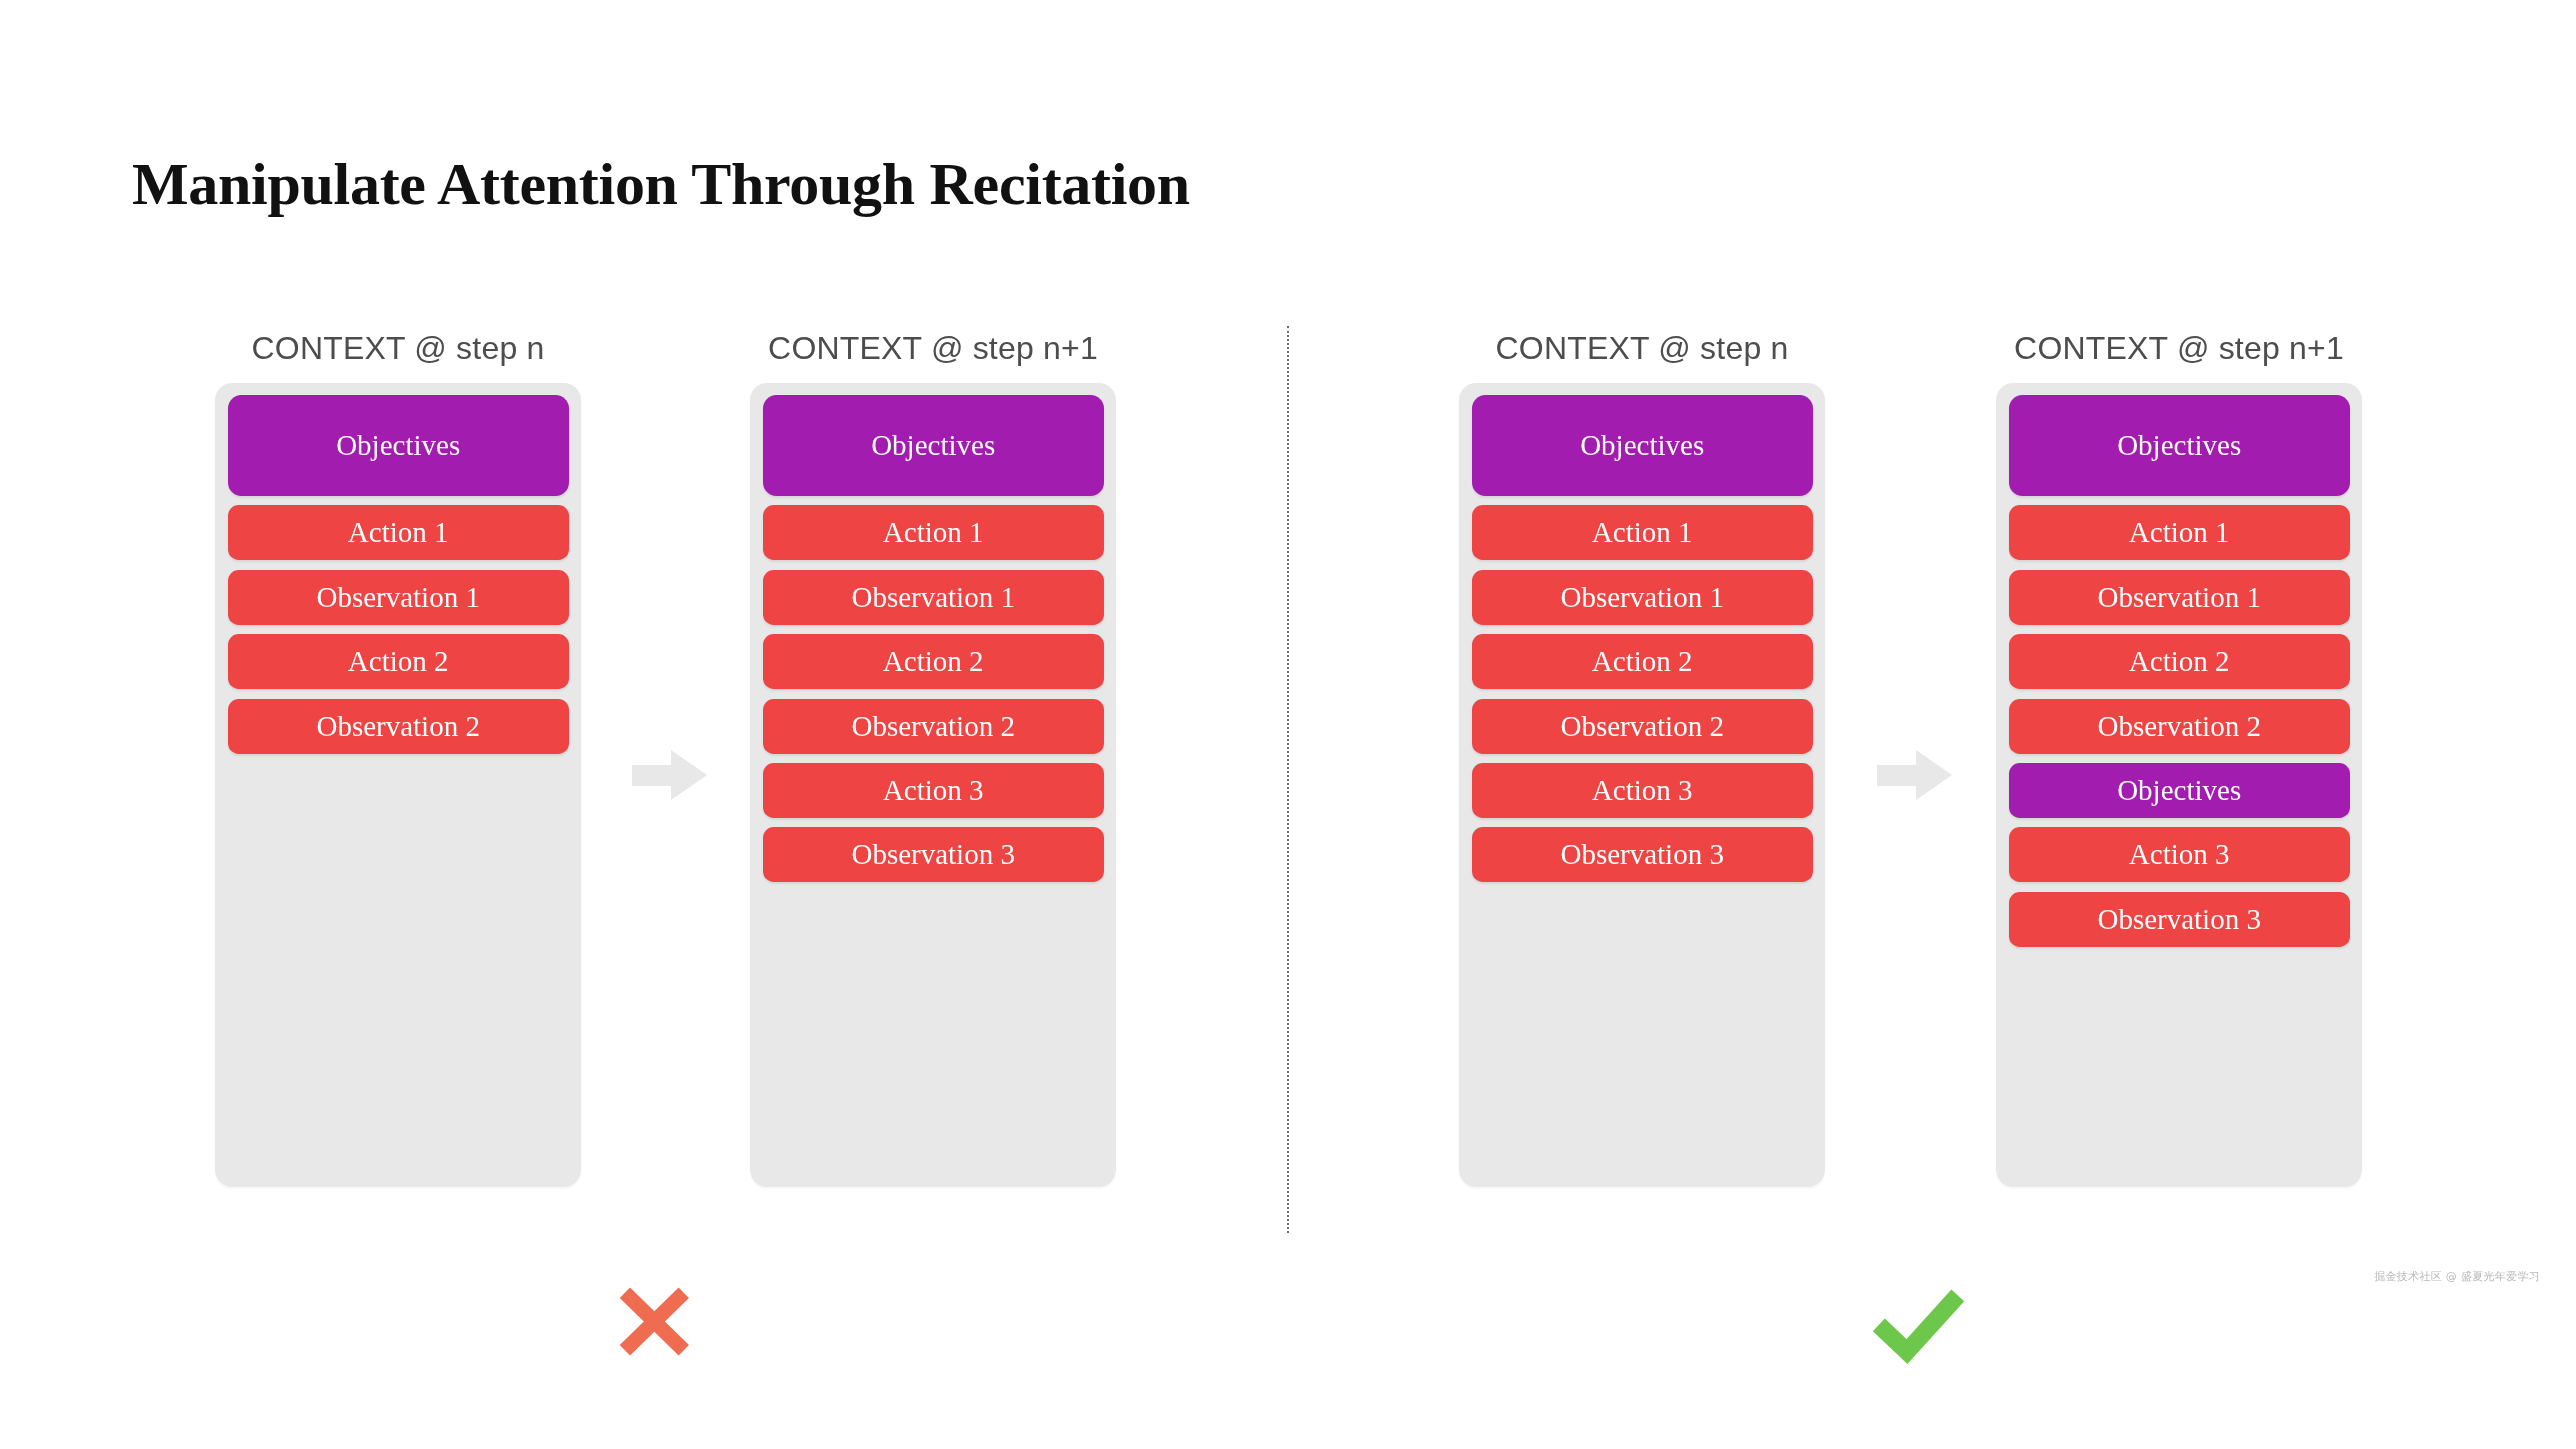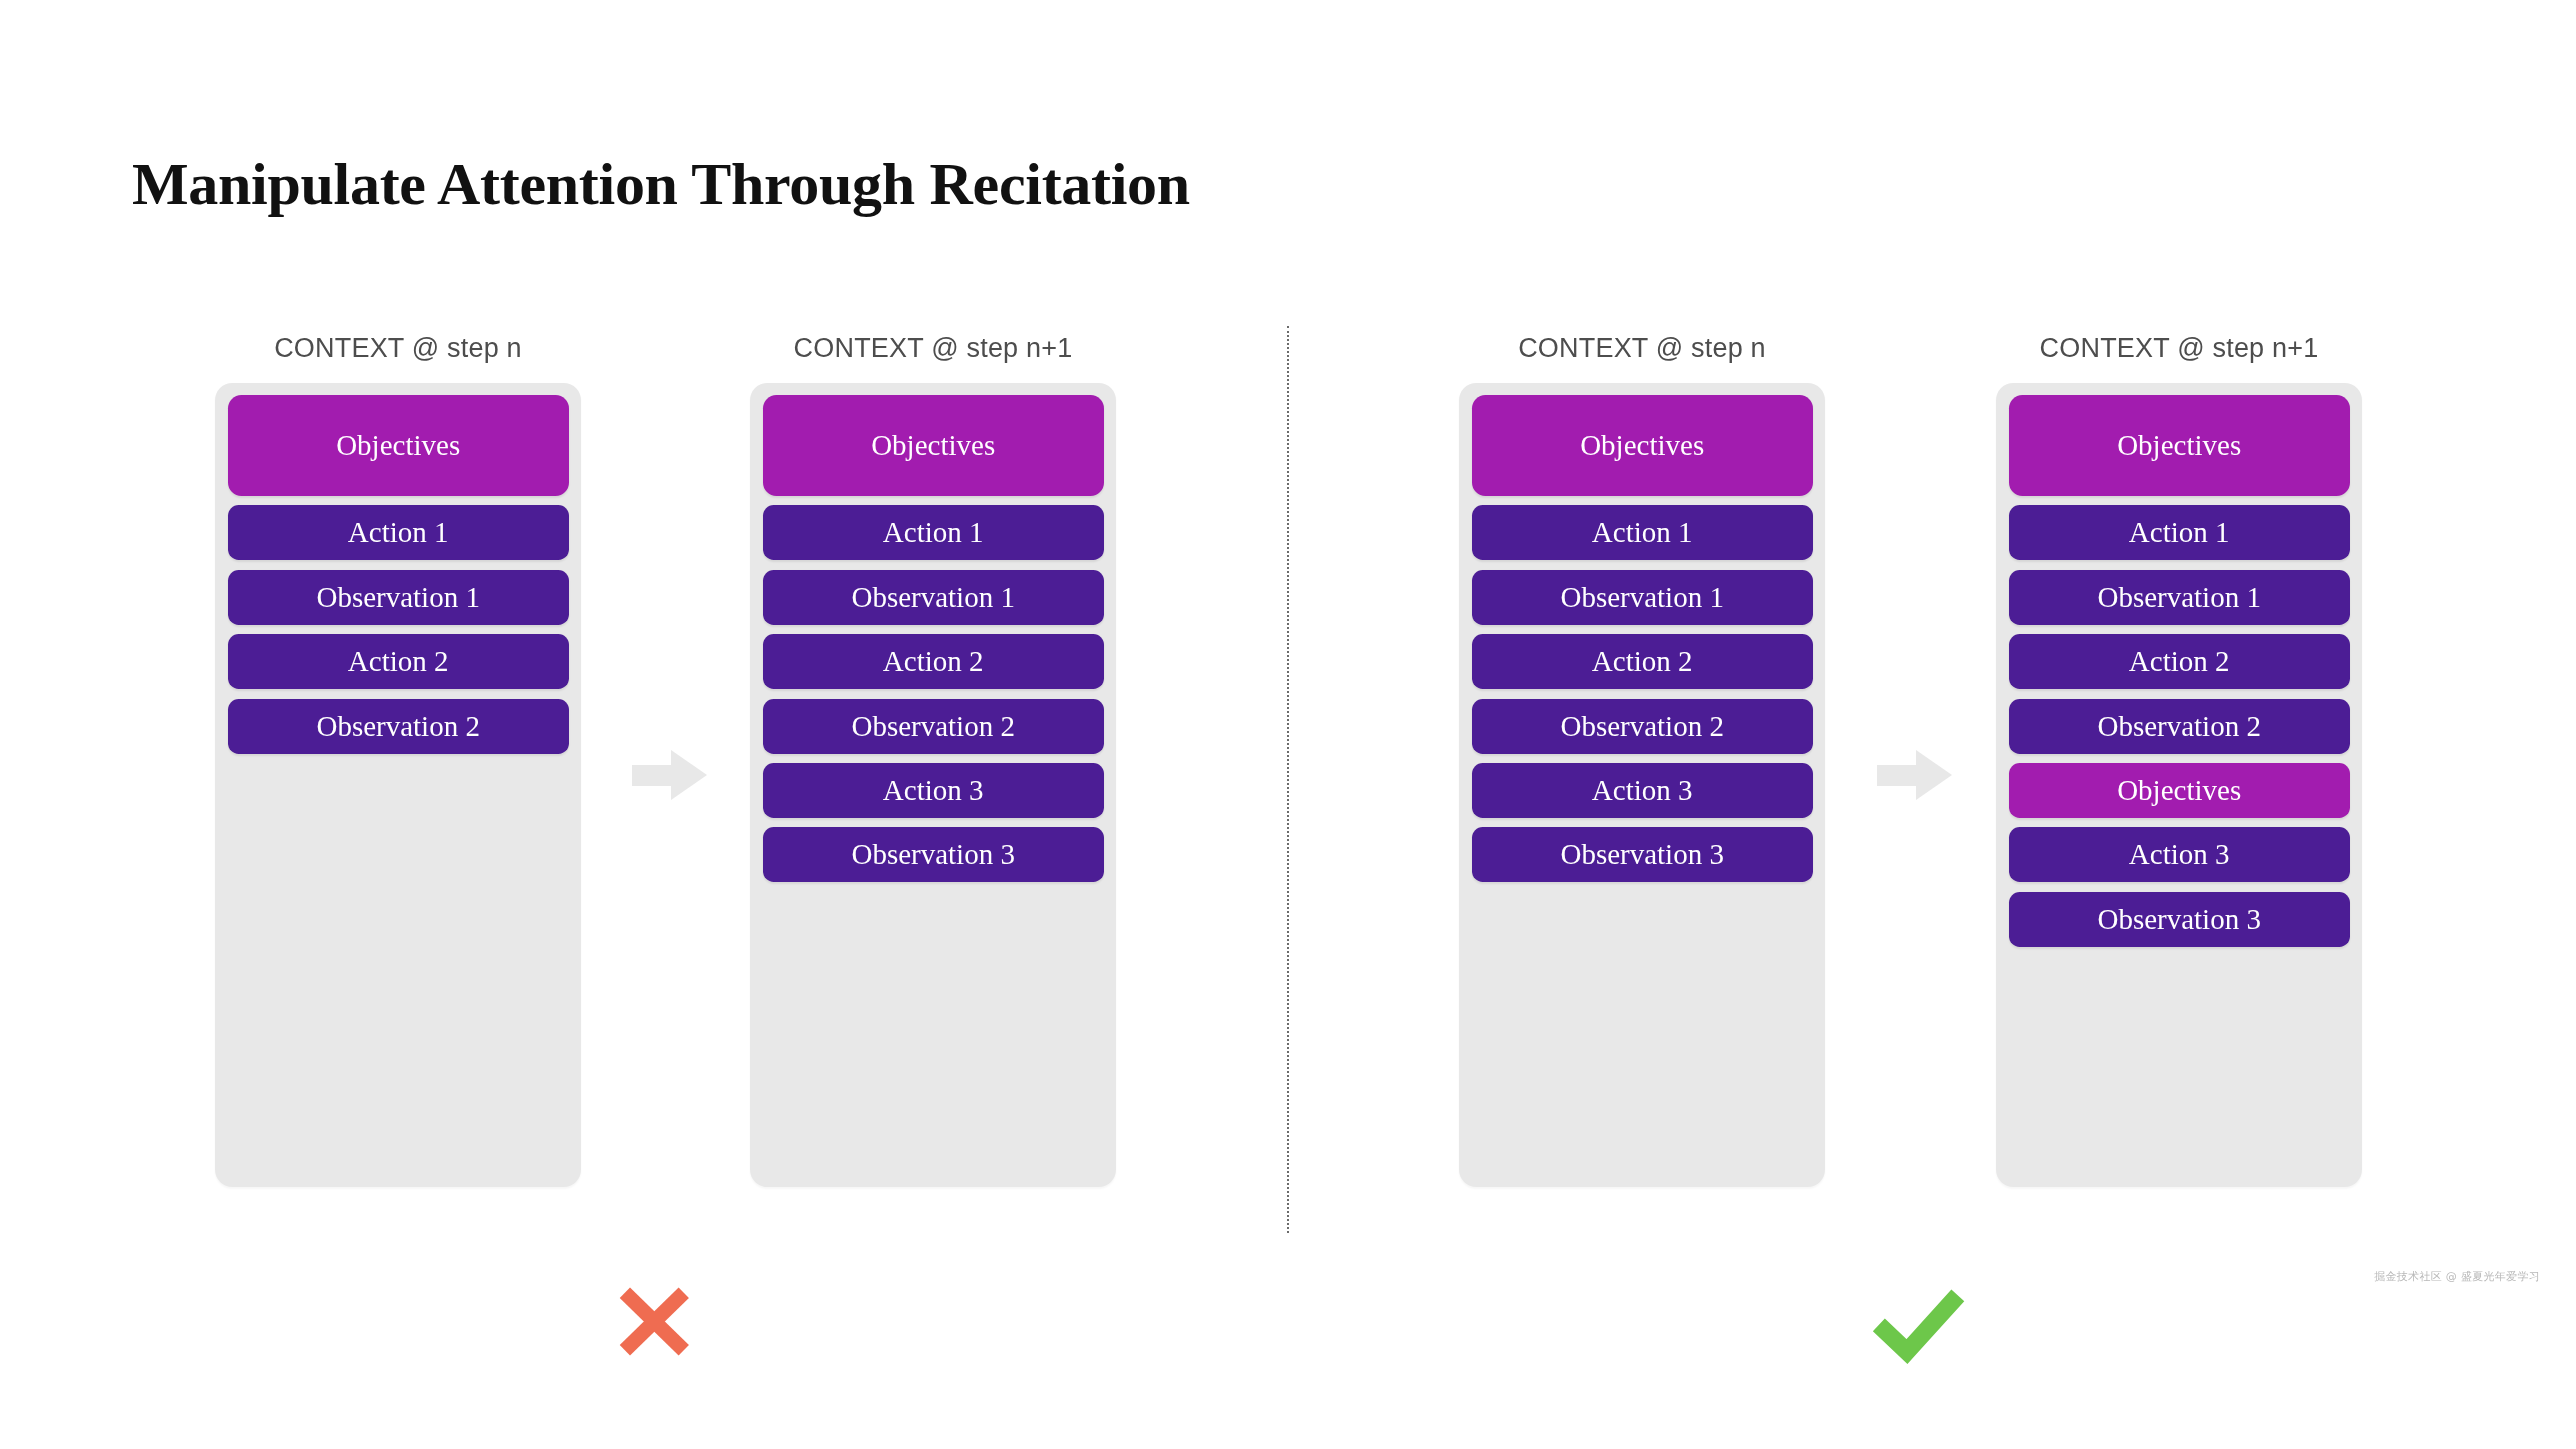--- a/index.html
+++ b/index.html
@@ -40,21 +40,21 @@
   }
 
   
   .column {
     position: absolute;
     top: 329px;
     width: 366px;
   }
   .column-header {
     font-family: "Liberation Sans", sans-serif;
-    font-size: 27px;
+    font-size: 32px;
     font-weight: 400;
     color: #4d4d4d;
     text-align: center;
     letter-spacing: 0.2px;
     height: 38px;
     line-height: 38px;
     white-space: nowrap;
   }
   .panel {
     margin-top: 16px;
@@ -75,21 +75,21 @@
     color: #ffffff;
     font-family: "Liberation Serif", "DejaVu Serif", serif;
     font-size: 29px;
     text-align: center;
     display: flex;
     align-items: center;
     justify-content: center;
     margin-bottom: 9.4px;
     box-shadow: 0 1.3px 2px rgba(0,0,0,0.08);
   }
-  .pill.gray  { background: #4c1d95; }
+  .pill.gray  { background: #ef4444; }
   .pill.green { background: #a21caf; }
   .pill.size-normal { height: 55px; }
   .pill.size-tall   { height: 101px; border-radius: 13.4px; }
 
   
   .arrow {
     position: absolute;
     top: 750px;
     width: 75px;
     height: 51px;

